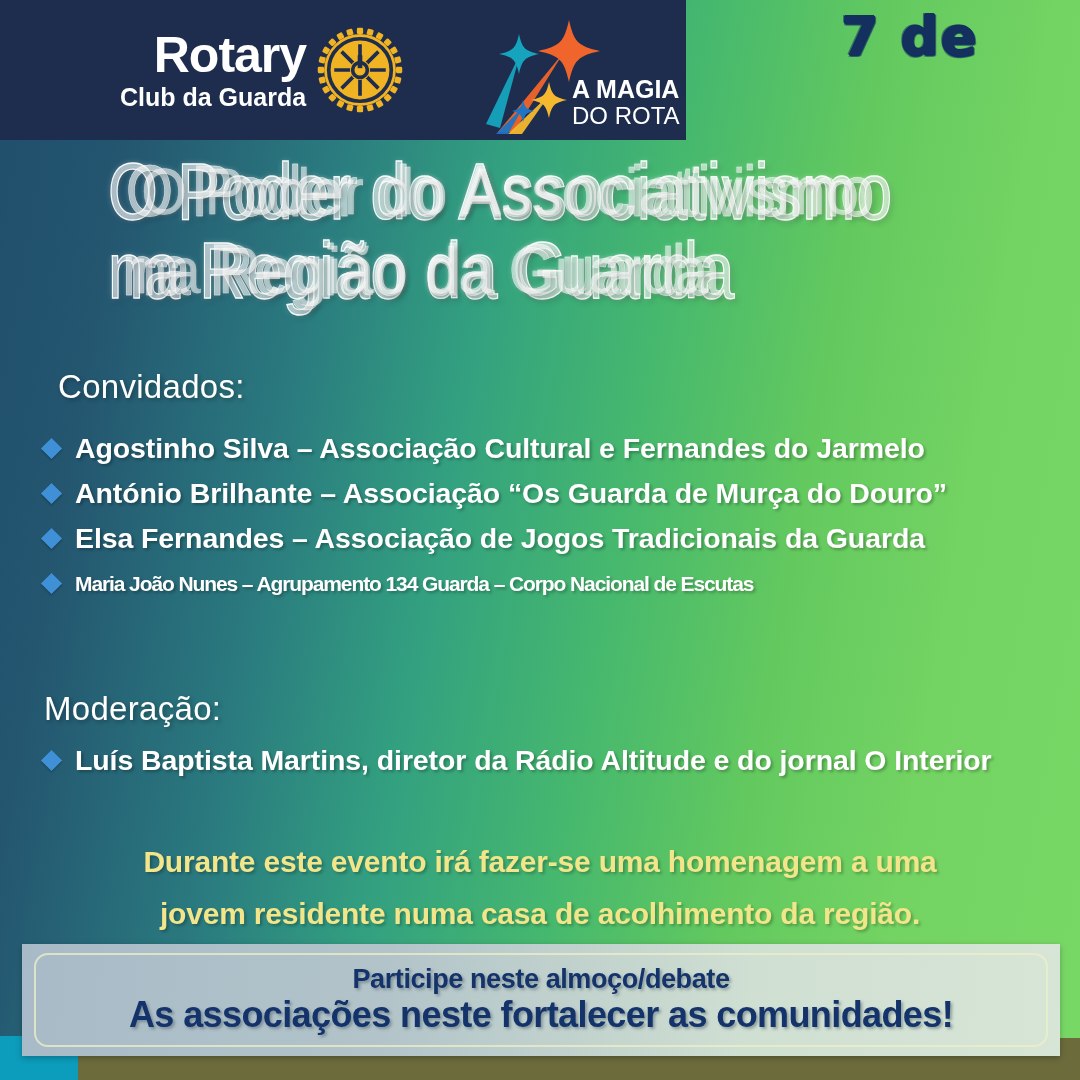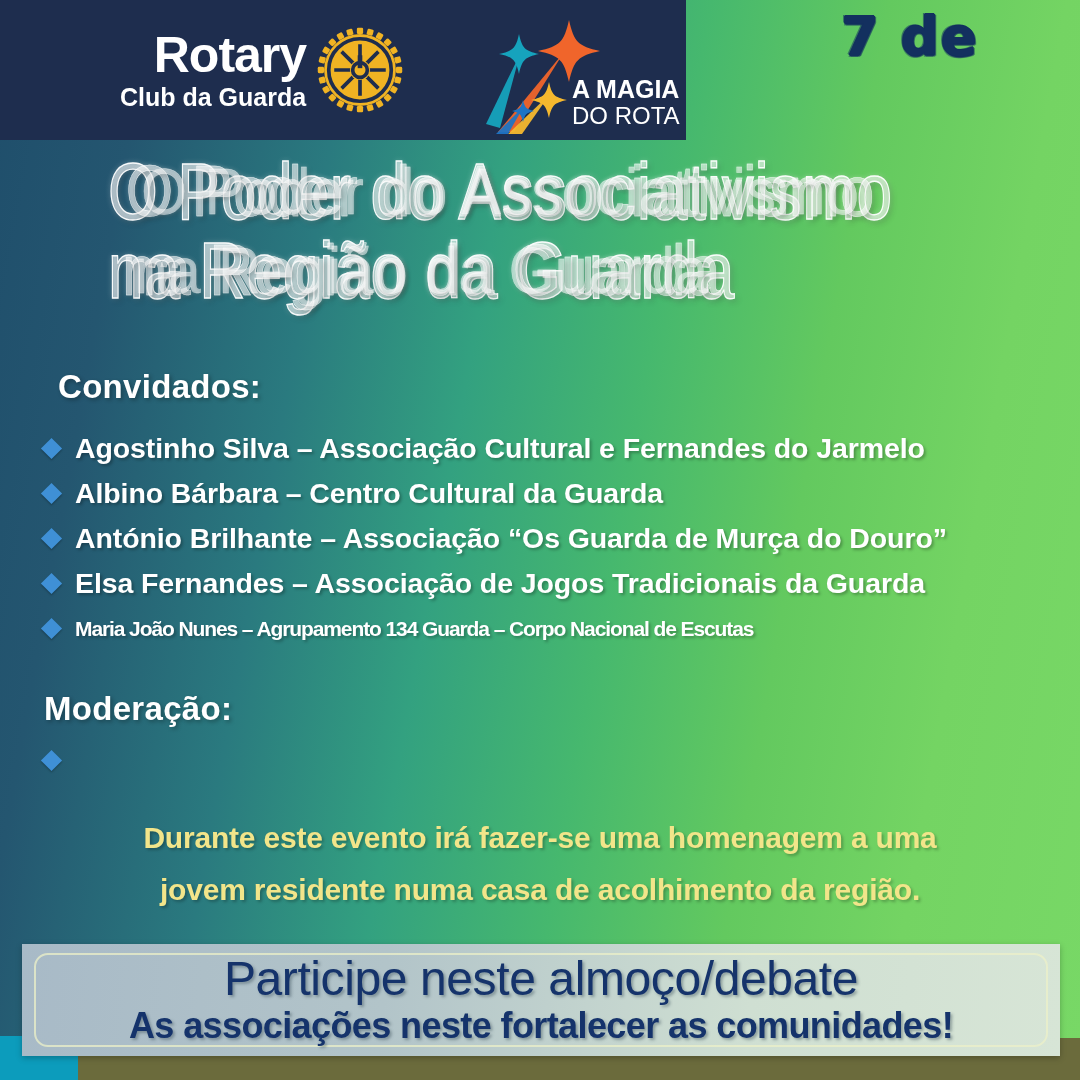--- a/index.html
+++ b/index.html
@@ -76,21 +76,21 @@
     color:transparent;
     -webkit-text-stroke:1.4px rgba(255,255,255,.95);
     text-shadow:
       0 0 1px rgba(255,255,255,.55),
       0 0 7px rgba(255,255,255,.28),
       3px 3px 7px rgba(0,0,0,.22);
   }
   #title .tline{display:block;transform:scaleX(.80);transform-origin:center;}
   
   .section-heading{
-    position:absolute;color:#ffffff;font-weight:bold;font-size:33px;
+    position:absolute;color:#ffffff;font-weight:normal;font-size:33px;
     letter-spacing:.3px;
     text-shadow:2px 2px 4px rgba(0,0,0,.30);
   }
   #guests-heading{left:58px;top:368px;}
   #moderation-heading{left:44px;top:690px;}
   .bullet-list{
     position:absolute;margin:0;padding:0;list-style:none;
   }
   #guests-list{left:44px;top:426px;width:1020px;}
   #moderation-list{left:44px;top:738px;width:1020px;}
@@ -103,38 +103,38 @@
     box-shadow:1px 1px 2px rgba(0,0,0,.25);
   }
   .bullet-text{
     color:#ffffff;font-weight:bold;font-size:28.5px;white-space:nowrap;
     letter-spacing:-.1px;
     text-shadow:2px 2px 3px rgba(0,0,0,.28);
   }
   .bullet-text.tight{font-size:21px;letter-spacing:-1.1px;}
   
   #homage{
-    position:absolute;left:40px;top:812px;width:1000px;text-align:center;
+    position:absolute;left:40px;top:836px;width:1000px;text-align:center;
     color:#f2e58a;font-weight:bold;font-size:30px;line-height:1.72;
     letter-spacing:-.2px;
     text-shadow:2px 2px 3px rgba(0,0,0,.25);
   }
   
   #cta-banner{
     position:absolute;left:22px;top:944px;width:1038px;height:112px;
     background:linear-gradient(95deg,#a8bac7 0%,#b2c4c9 35%,#cfdfd2 70%,#d7e5d6 100%);
     box-shadow:0 2px 6px rgba(0,0,0,.25);
   }
   #cta-inner{
     position:absolute;left:12px;top:9px;right:12px;bottom:9px;
     border:2px solid rgba(236,240,200,.75);border-radius:14px;
     display:flex;flex-direction:column;align-items:center;justify-content:center;
   }
   #cta-line1{
-    color:#15336b;font-weight:normal;font-size:48px;line-height:1.05;
+    color:#15336b;font-weight:bold;font-size:27px;line-height:1.05;
     letter-spacing:-.4px;
     text-shadow:2px 2px 3px rgba(60,80,90,.45);
   }
   #cta-line2{
     color:#15336b;font-weight:bold;font-size:36px;line-height:1.1;
     letter-spacing:-.6px;margin-top:2px;
     text-shadow:2px 2px 3px rgba(60,80,90,.45);
   }
 </style>
 </head>
@@ -232,40 +232,37 @@
   </div>
 
   <div class="section-heading" id="guests-heading">Convidados:</div>
   <ul class="bullet-list" id="guests-list">
     <li class="bullet-row">
       <span class="diamond"></span>
       <span class="bullet-text">Agostinho Silva – Associação Cultural e Fernandes do Jarmelo</span>
     </li>
     <li class="bullet-row">
       <span class="diamond"></span>
-      <span class="bullet-text">Albino Bárbara – Centro Cultural da Guarda</span>
-    </li>
-    <li class="bullet-row">
-      <span class="diamond"></span>
       <span class="bullet-text">António Brilhante – Associação “Os Guarda de Murça do Douro”</span>
     </li>
     <li class="bullet-row">
       <span class="diamond"></span>
       <span class="bullet-text">Elsa Fernandes – Associação de Jogos Tradicionais da Guarda</span>
     </li>
     <li class="bullet-row">
       <span class="diamond"></span>
       <span class="bullet-text tight">Maria João Nunes – Agrupamento 134 Guarda – Corpo Nacional de Escutas</span>
     </li>
   </ul>
 
   <div class="section-heading" id="moderation-heading">Moderação:</div>
   <ul class="bullet-list" id="moderation-list">
     <li class="bullet-row">
       <span class="diamond"></span>
+      <span class="bullet-text">Luís Baptista Martins, diretor da Rádio Altitude e do jornal O Interior</span>
     </li>
   </ul>
 
   <div id="homage">
     <div>Durante este evento irá fazer-se uma homenagem a uma</div>
     <div>jovem residente numa casa de acolhimento da região.</div>
   </div>
 
   <div id="cta-banner">
     <div id="cta-inner">

